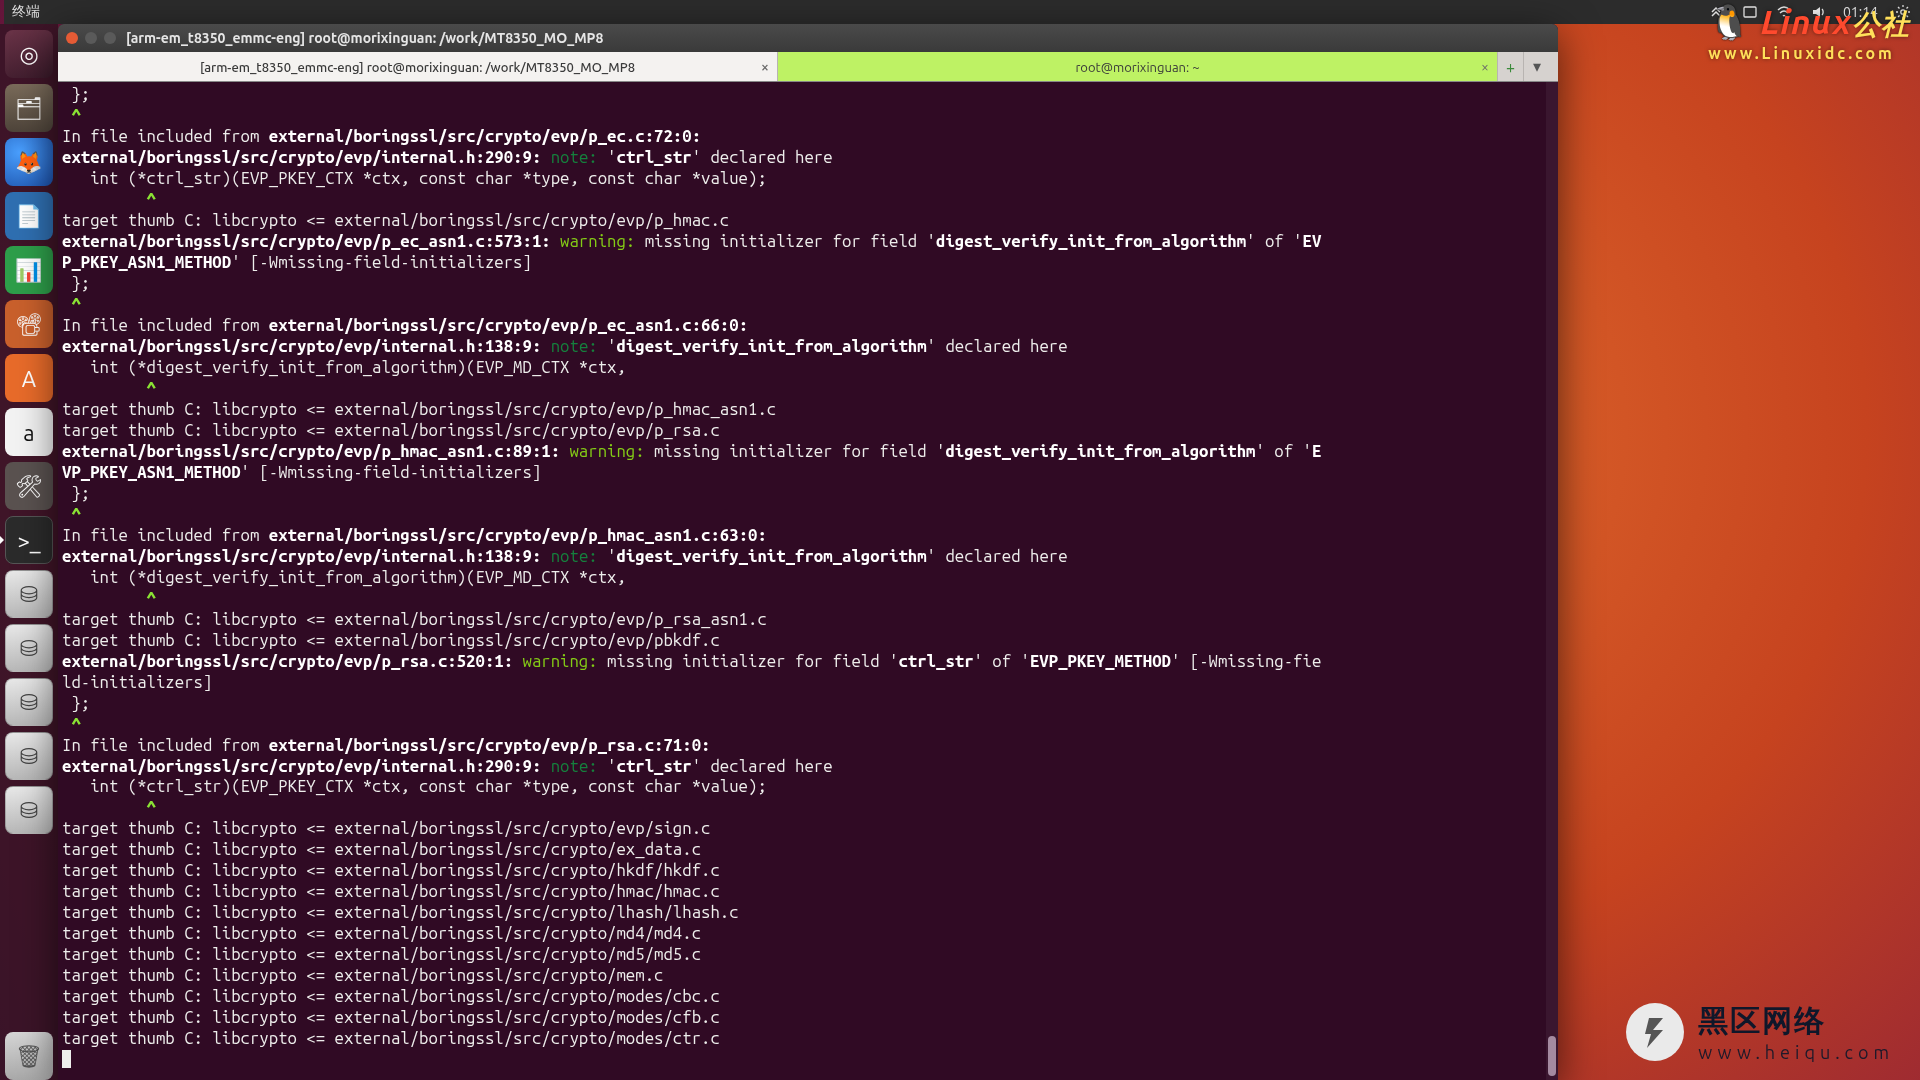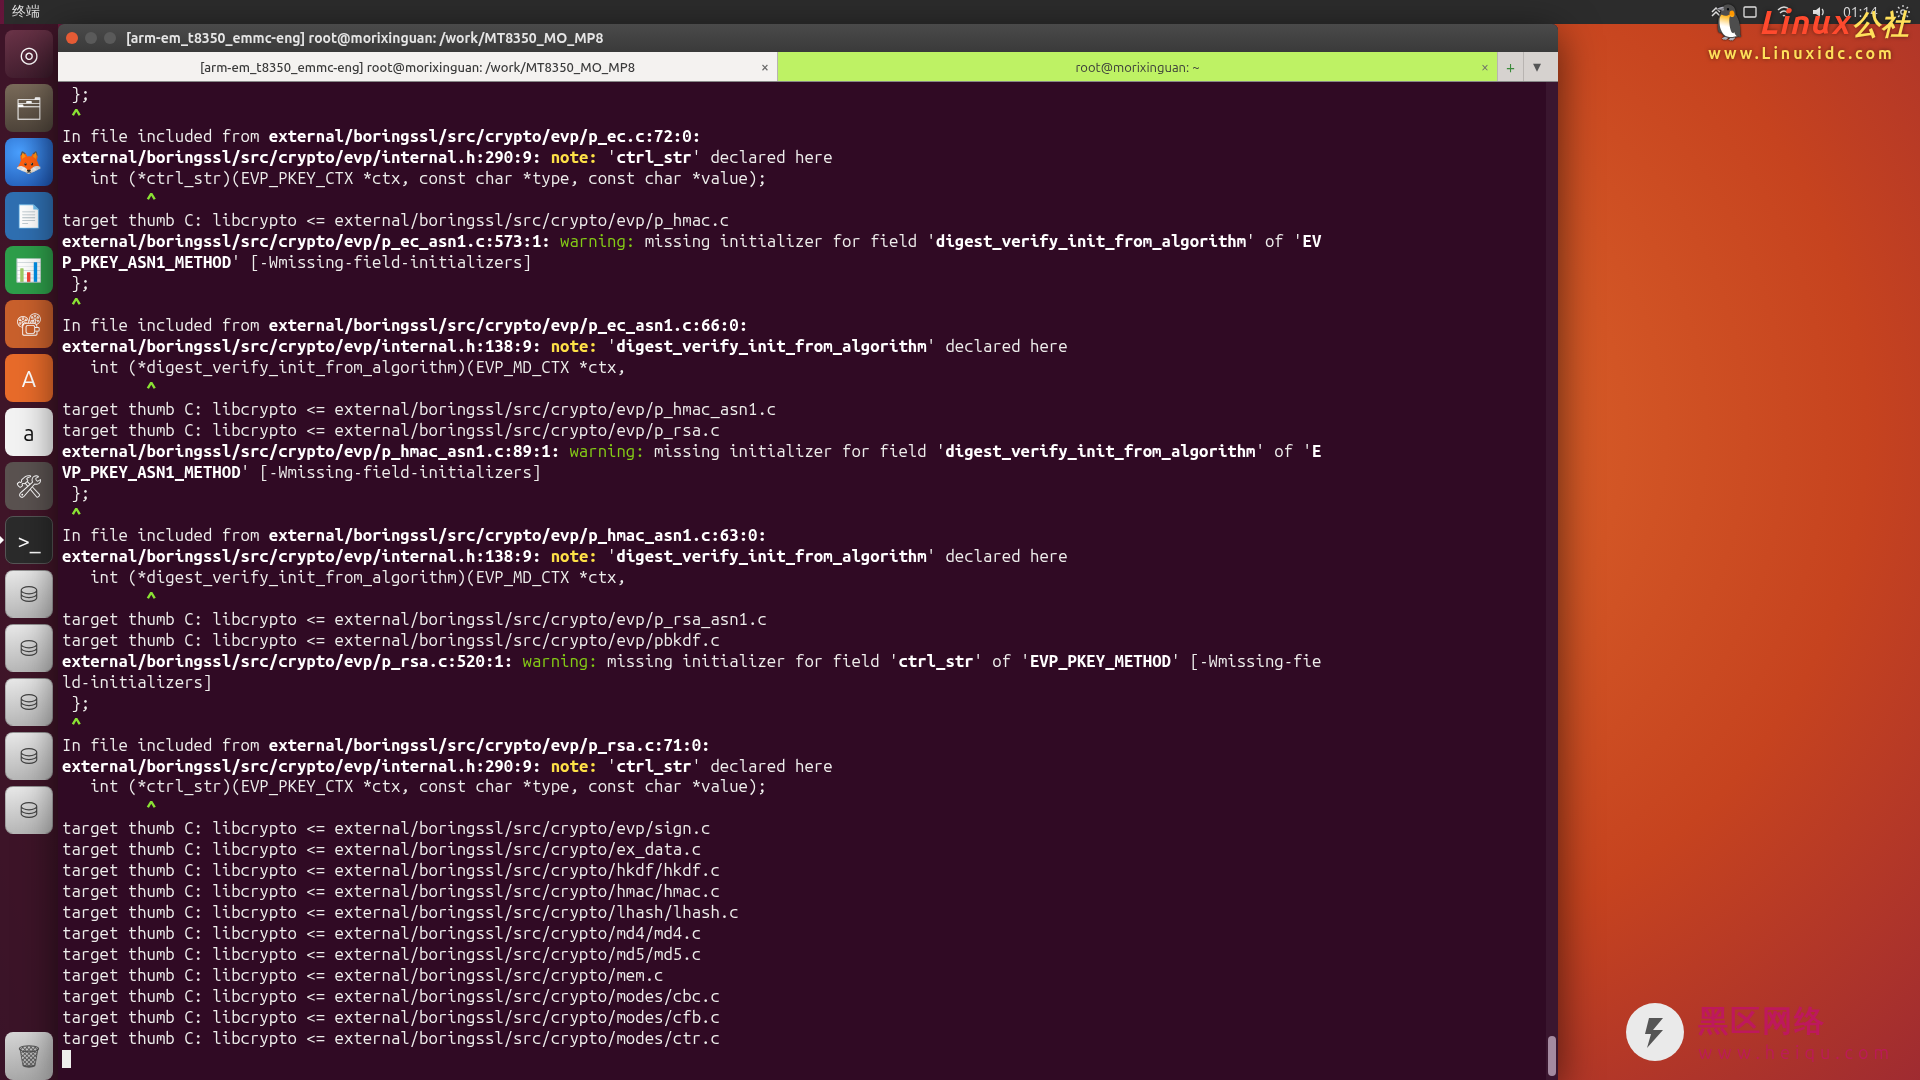--- a/index.html
+++ b/index.html
@@ -99,36 +99,36 @@
   .scrollbar {
     width: 12px; background: rgba(255,255,255,.05); position:relative;
   }
   .scrollbar .thumb {
     position:absolute; left:2px; right:2px; bottom:4px; height:40px;
     background:#a48aa0; border-radius:4px;
   }
 
   .b { font-weight:bold; color:#ffffff; }
   .green { color:#8ae234; font-weight:bold; }
-  .note { color:#fde047; font-weight:bold; }
+  .note { color:#15803d; font-weight:normal; }
   .warn { color:#84cc16; font-weight:normal; }
   .cursor {
     display:inline-block; width:9px; height:18px; background:#eeeeec; vertical-align:text-bottom;
   }
 
   
   .wm-linux {
     position:absolute; top:2px; right:10px; font-size:34px; font-weight:bold;
     color:#ff4a2e; font-style:italic; letter-spacing:1px; text-shadow:0 0 4px rgba(0,0,0,.5);margin-left:16px;
   }
   .wm-linux .sub { display:block; font-size:16px; color:#ffe05a; font-style:normal; letter-spacing:3px; }
   .wm-linux .tux { font-style:normal; color:#fff; text-shadow:0 0 2px #000; }
   .wm-heiqu {
     position:absolute; bottom:18px; right:26px; display:flex; align-items:center; gap:14px;
-    color:#be185d;
+    color:#0f172a;
   }
   .wm-heiqu .dot {
     width:58px; height:58px; border-radius:50%; background:#eaeaea;
     display:flex; align-items:center; justify-content:center;
   }
   .wm-heiqu .txt { font-size:30px; font-weight:bold; letter-spacing:2px; }
   .wm-heiqu .sub { font-size:18px; letter-spacing:5px; opacity:.9; }
 </style>
 </head>
 <body>

